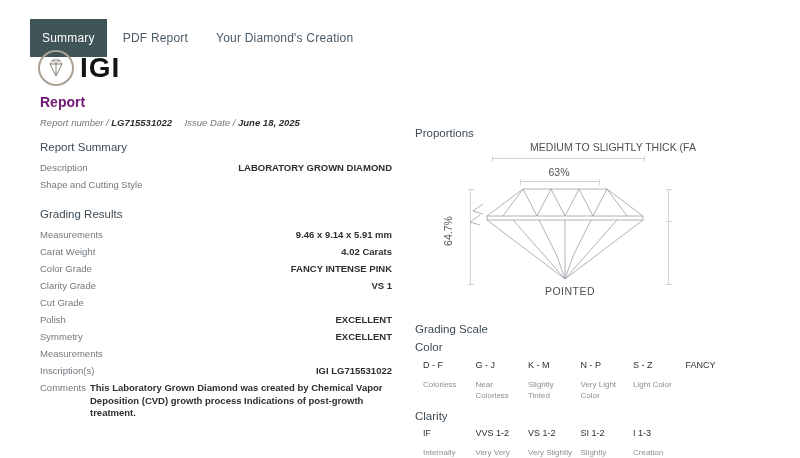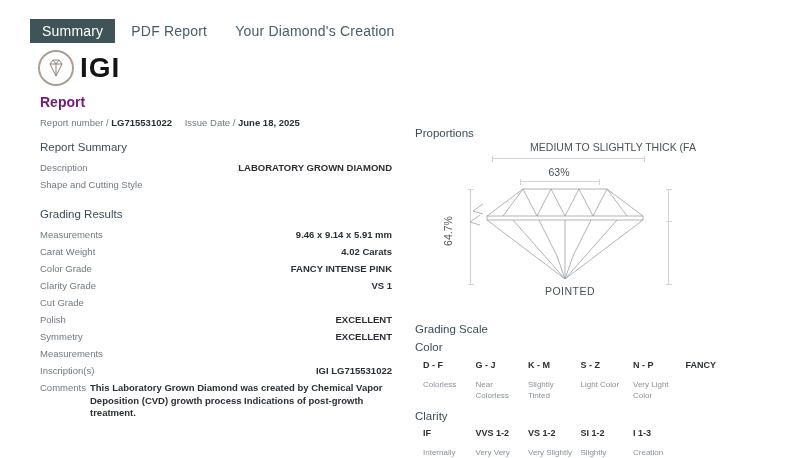--- a/index.html
+++ b/index.html
@@ -1,34 +1,34 @@
 <!DOCTYPE html>
 <html><head>
 <meta charset="utf-8">
 <style>
   * { margin:0; padding:0; box-sizing:border-box; }
   html,body { width:800px; height:458px; background:#ffffff; overflow:hidden;
     font-family:"Liberation Sans", sans-serif; color:#2b2f33; }
 
   
   .tabbar { position:absolute; left:30px; top:19px; display:flex; align-items:center; }
-  .tab { font-size:14px; padding:4px 12px; color:#4a5b68; cursor:pointer; margin-right:4px; letter-spacing:.2px; }
+  .tab { font-size:12px; padding:12px 12px; color:#4a5b68; cursor:pointer; margin-right:4px; letter-spacing:.2px; }
   .tab.active { background:#3f5456; color:#ffffff; }
 
   
   .logo { position:absolute; left:38px; top:50px; display:flex; align-items:center; }
   .seal { width:36px; height:36px; border:2px solid #aaa096; border-radius:50%;
           display:flex; align-items:center; justify-content:center; }
   .seal svg { display:block; }
   .logo-text { font-size:28px; font-weight:600; letter-spacing:1px; color:#141414; margin-left:6px; }
 
   
   .left-col { position:absolute; left:40px; top:94px; width:352px; }
   .report-title { font-size:14px; font-weight:600; color:#701a75; margin-bottom:7px; }
-  .meta { font-size:9.5px; color:#71787e; margin-bottom:13px; }
+  .meta { font-size:9.5px; color:#71787e; margin-bottom:13px;font-style:italic; }
   .meta b { color:#2b2f33; font-weight:bold; }
   .meta .sep { display:inline-block; width:10px; }
   .section-title { font-size:11.5px; color:#3d4b54; margin:13px 0 9px; font-weight:400; }
   .row { display:flex; justify-content:space-between; align-items:baseline; margin-bottom:6px; min-height:10px; }
   .row .lbl { font-size:9.5px; color:#71787e; }
   .row .val { font-size:9.5px; font-weight:bold; color:#2b2f33; text-align:right; }
   .comments-row { display:flex; margin-top:1px; }
   .comments-row .lbl { font-size:9.5px; color:#71787e; width:50px; flex:none; }
   .comments-row .val { font-size:9.5px; font-weight:bold; color:#2b2f33; line-height:12.5px; flex:1; }
 
@@ -42,21 +42,21 @@
   .hline::before { left:0; } .hline::after { right:0; }
   .vline { border-left:1px solid #d2d2d2; width:5px; position:absolute; }
   .vline::before,.vline::after { content:""; position:absolute; left:-3px; height:1px; width:6px; background:#d2d2d2; }
   .vline::before { top:0; } .vline::after { bottom:0; }
   .vline .midtick { position:absolute; left:-3px; height:1px; width:6px; background:#d2d2d2; }
   .rot { transform:rotate(-90deg); transform-origin:center; }
 
   .gs-title { font-size:11.5px; color:#3d4b54; }
   .scale-grid { position:absolute; display:flex; }
   .scale-col { width:52.5px; flex:none; }
-  .scale-grade { font-size:9px; font-weight:bold; color:#2b2f33; margin-bottom:5px; }
+  .scale-grade { font-size:9px; font-weight:normal; color:#2b2f33; margin-bottom:5px; }
   .scale-desc { font-size:8px; color:#8a9096; line-height:11px; max-width:46px;margin-top:9px; }
 </style>
 </head>
 <body>
 
 <div class="tabbar">
   <div class="tab active">Summary</div>
   <div class="tab">PDF Report</div>
   <div class="tab">Your Diamond's Creation</div>
 </div>
@@ -203,28 +203,28 @@
     </div>
     <div class="scale-col">
       <div class="scale-grade">G - J</div>
       <div class="scale-desc">Near Colorless</div>
     </div>
     <div class="scale-col">
       <div class="scale-grade">K - M</div>
       <div class="scale-desc">Slightly Tinted</div>
     </div>
     <div class="scale-col">
+      <div class="scale-grade">N - P</div>
+      <div class="scale-desc">Very Light Color</div>
+    </div>
+    <div class="scale-col">
       <div class="scale-grade">S - Z</div>
       <div class="scale-desc">Light Color</div>
     </div>
     <div class="scale-col">
-      <div class="scale-grade">N - P</div>
-      <div class="scale-desc">Very Light Color</div>
-    </div>
-    <div class="scale-col">
       <div class="scale-grade">FANCY</div>
       <div class="scale-desc"></div>
     </div>
   </div>
 
   <div class="abs gs-title" style="left:0;top:283px">Clarity</div>
   <div class="scale-grid" style="left:8px;top:301px">
     <div class="scale-col">
       <div class="scale-grade">IF</div>
       <div class="scale-desc">Internally Flawless</div>

